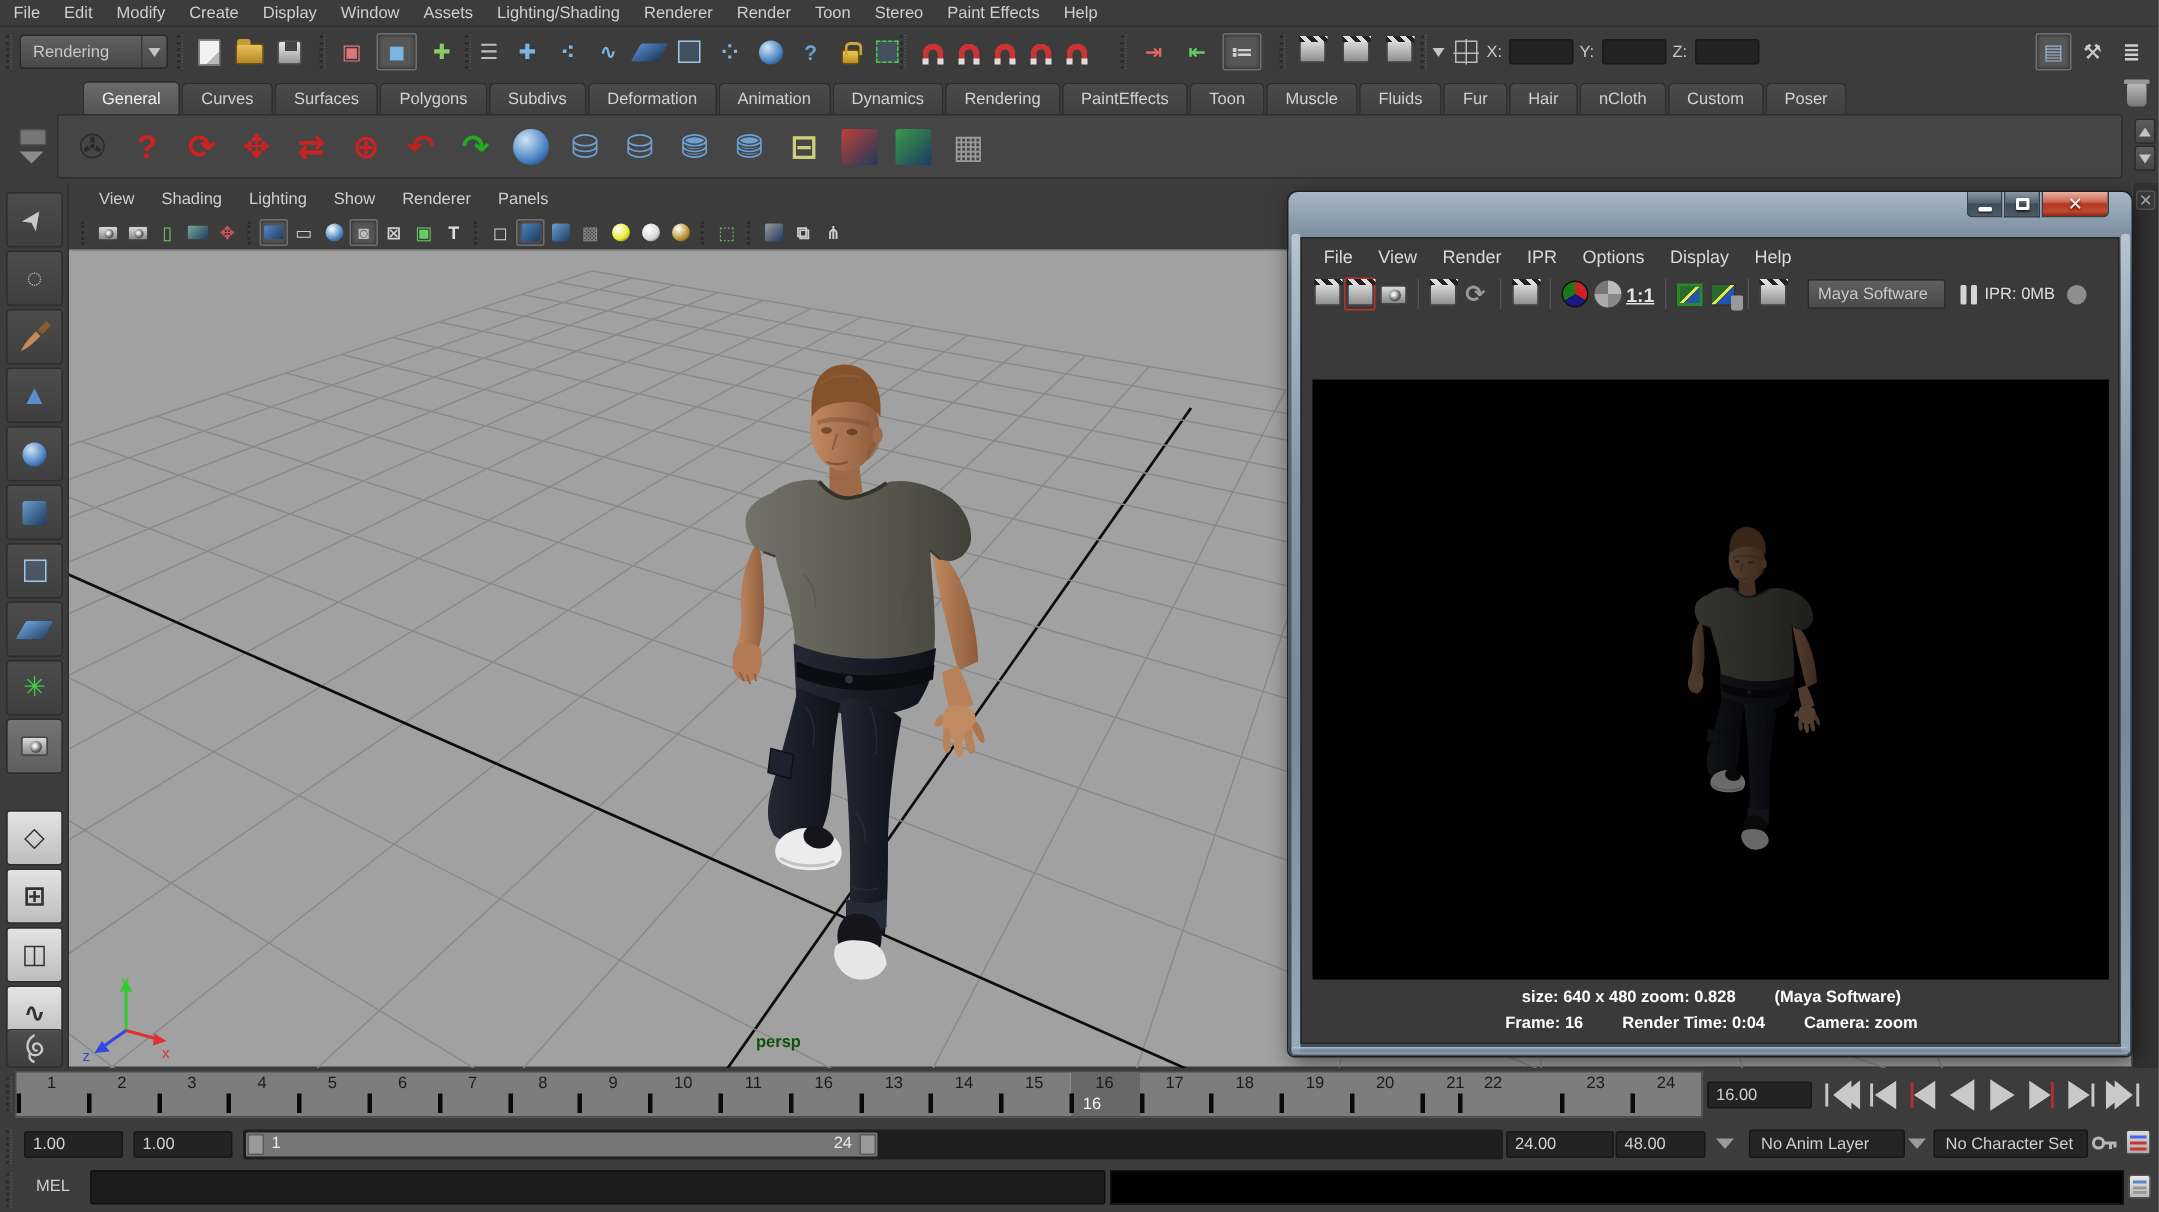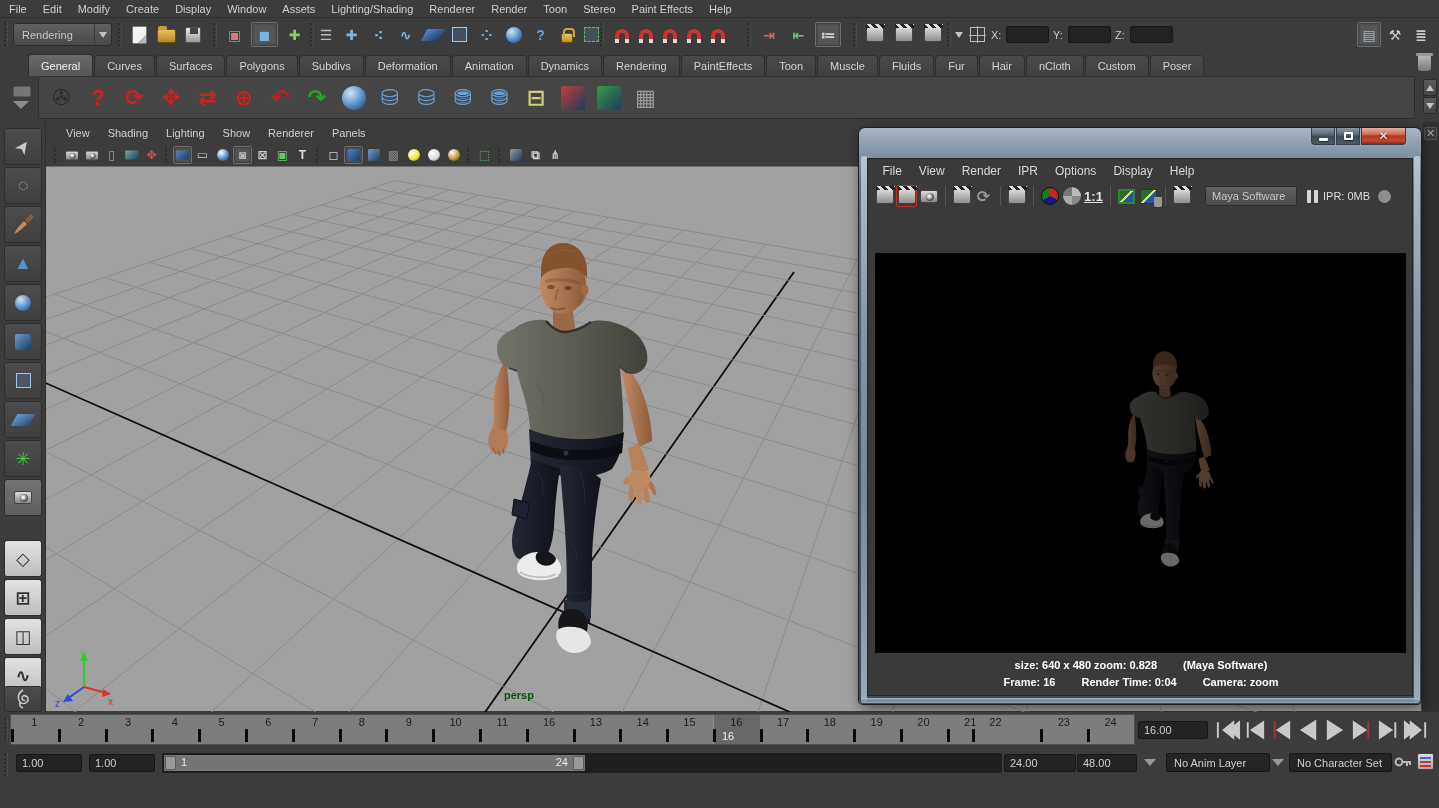--- a/index.html
+++ b/index.html
@@ -45,21 +45,21 @@
   .k-wirecube { width:15px; height:15px; border:1px solid #9ec7e8; position:relative; background:rgba(90,140,190,.25); }
   .k-crosshair { width:15px; height:15px; border:1px solid #bbb; position:relative; }
   .k-crosshair:before { content:""; position:absolute; left:50%; top:-2px; bottom:-2px; width:1px; background:#bbb; }
   .k-crosshair:after { content:""; position:absolute; top:50%; left:-2px; right:-2px; height:1px; background:#bbb; }
 
   .sl-field-label { position:absolute; top:10px; color:#c9c9c9; font-size:11px; }
   .sl-field { position:absolute; top:7px; width:43px; height:17px; background:#222; border:1px solid #191919; border-radius:2px; color:#ccc; font-size:11px; padding:0 3px; }
 
   
   #shelf { left:0; top:50px; width:1439px; height:72px; background:#3c3c3c; }
-  #shelf-tabs { position:absolute; left:28px; top:4px; height:22px; display:flex; align-items:flex-end; }
+  #shelf-tabs { position:absolute; left:55px; top:4px; height:22px; display:flex; align-items:flex-end; }
   .stab { height:21px; padding:0 12px; font-size:11px; color:#d2d2d2; background:linear-gradient(#4a4a4a,#404040); border:1px solid #2e2e2e; border-bottom:none; border-radius:4px 4px 0 0; display:flex; align-items:center; margin-right:1px; }
   .stab.active { background:linear-gradient(#6a6a6a,#555); color:#f0f0f0; height:22px; }
   #shelf-well { position:absolute; left:38px; top:26px; width:1377px; height:43px; background:#454545; border:1px solid #2e2e2e; border-radius:2px; }
   .shelf-item { position:absolute; top:4px; width:33px; height:33px; display:flex; align-items:center; justify-content:center; }
   #shelf-left { position:absolute; left:13px; top:36px; width:20px; }
   #shelf-left .btn1 { width:18px; height:11px; background:#777; border-radius:2px; border:1px solid #555; }
   #shelf-left .btn2 { margin-top:4px; width:0; height:0; border-left:8px solid transparent; border-right:8px solid transparent; border-top:8px solid #8c8c8c; }
   #shelf-trash { left:1418px; top:6px; width:16px; height:18px; }
   .k-trash { width:13px; height:15px; background:linear-gradient(#b8b8b8,#777); border-radius:1px 1px 3px 3px; position:relative; }
   .k-trash:before { content:""; position:absolute; left:-2px; top:-3px; width:17px; height:3px; background:#999; border-radius:1px; }
@@ -962,14 +962,21 @@
     <div class="dd-field" style="left:1289px;width:103px">
         <span>No Character Set</span>
       </div>
     <svg id="autokey" width="18" height="12">
       <circle cx="5" cy="6" r="3.4" fill="none" stroke="#b8b8b8" stroke-width="2"></circle>
       <path d="M8,6 L17,6 M13,6 L13,10 M16,6 L16,9" stroke="#b8b8b8" stroke-width="2" fill="none"></path>
     </svg>
     <div id="animprefs"></div>
   </div>
 
+  <div id="cmdrow" class="abs">
+    <div class="vhandle" style="left:4px;top:6px"></div>
+    <div id="mel-label">MEL</div>
+    <input id="mel-input" style="">
+    <div id="mel-result"></div>
+    <div id="script-editor-btn"></div>
+  </div>
 
 </div>
 
 </body></html>

